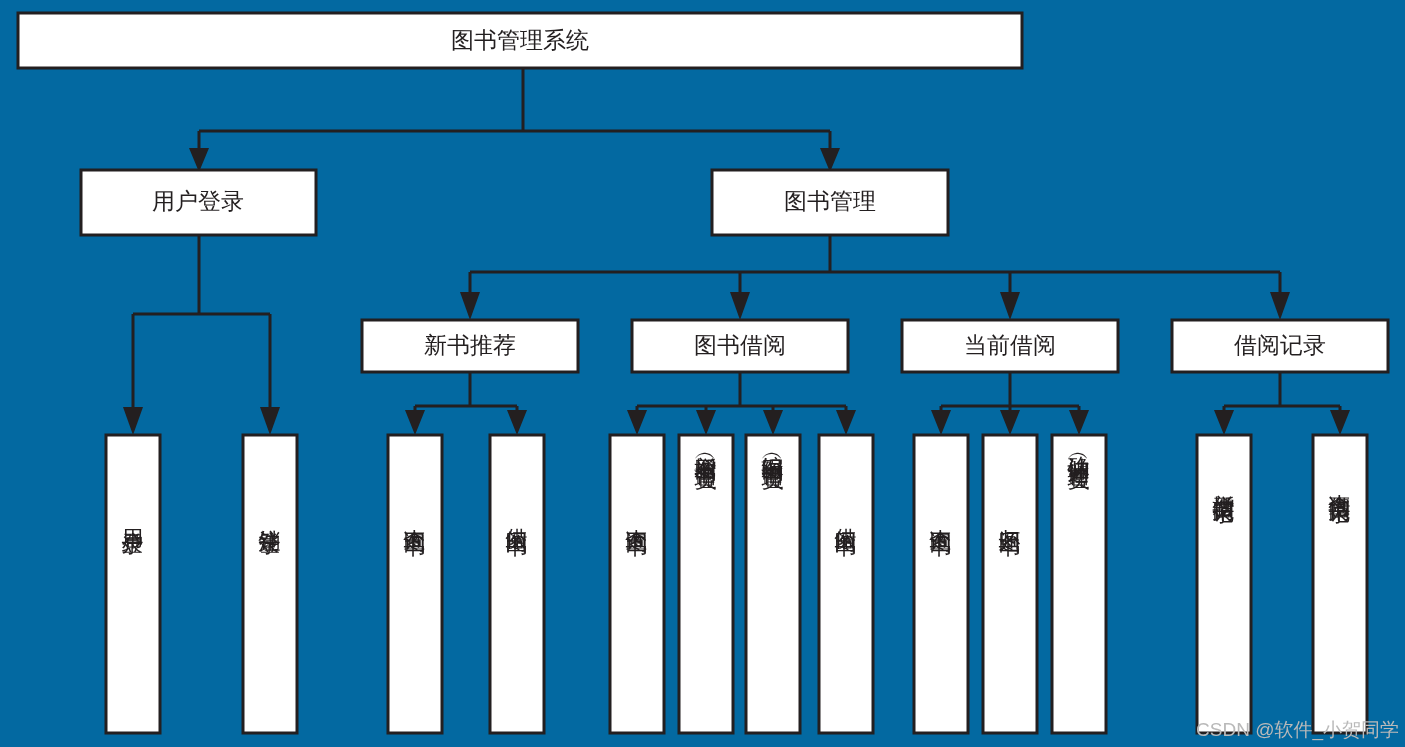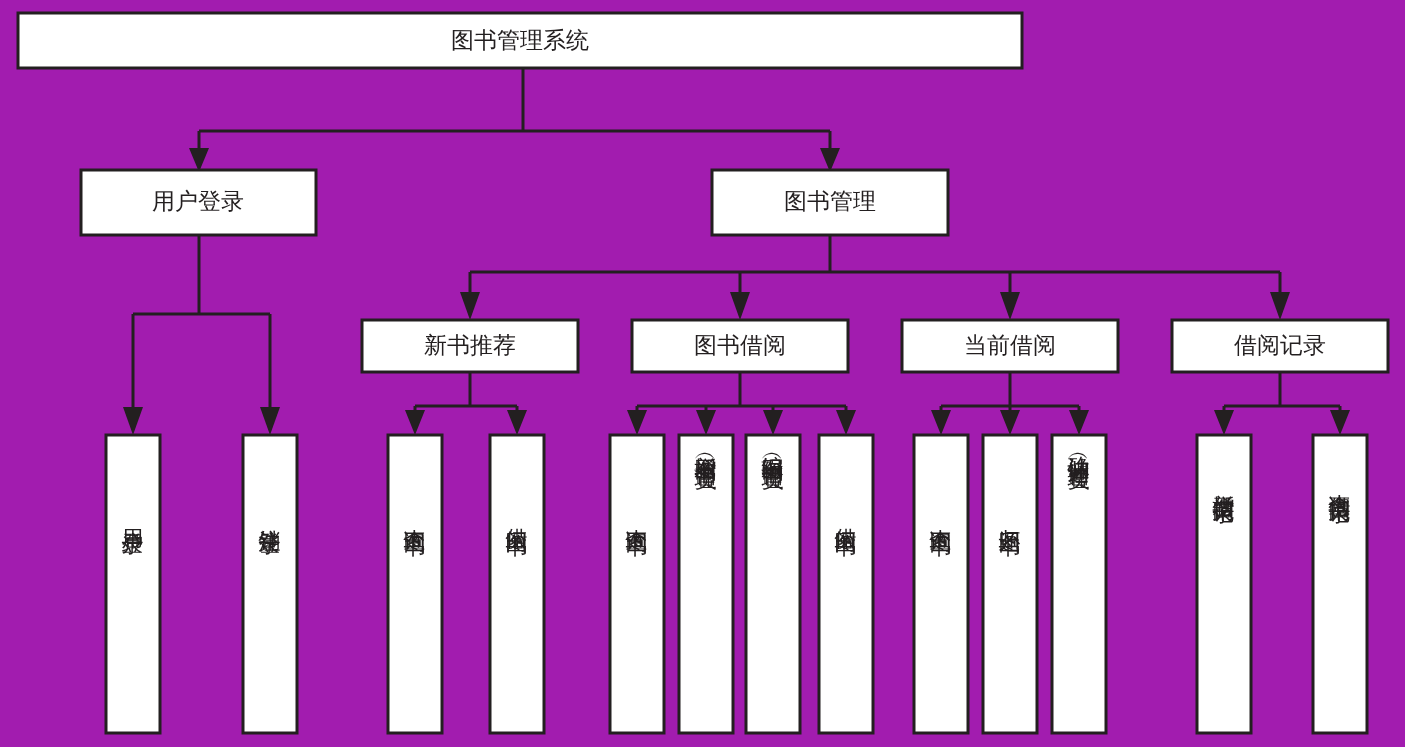--- a/index.html
+++ b/index.html
@@ -11,21 +11,21 @@
     width: 1405px;
     height: 747px;
     font-family: "Liberation Sans", "DejaVu Sans", sans-serif;
     overflow: hidden;
     position: relative;
   }
   #diagram-root {
     position: relative;
     width: 1405px;
     height: 747px;
-    background: #a21caf;
+    background: #0369a1;
   }
   svg.flow {
     position: absolute;
     top: 0;
     left: 0;
     width: 1405px;
     height: 747px;
     display: block;
   }
   .box-rect {
@@ -224,14 +224,15 @@
       <rect class="box-rect" x="1197" y="435" width="54" height="298"></rect>
       <text class="leaf-label" x="1224" y="482">新增借阅记录</text>
     </g>
     <g>
       <rect class="box-rect" x="1313" y="435" width="54" height="298"></rect>
       <text class="leaf-label" x="1340" y="482">查询借阅记录</text>
     </g>
 
   </svg>
 
+  <div class="watermark">CSDN @软件_小贺同学</div>
 
 </div>
 
 </body></html>

